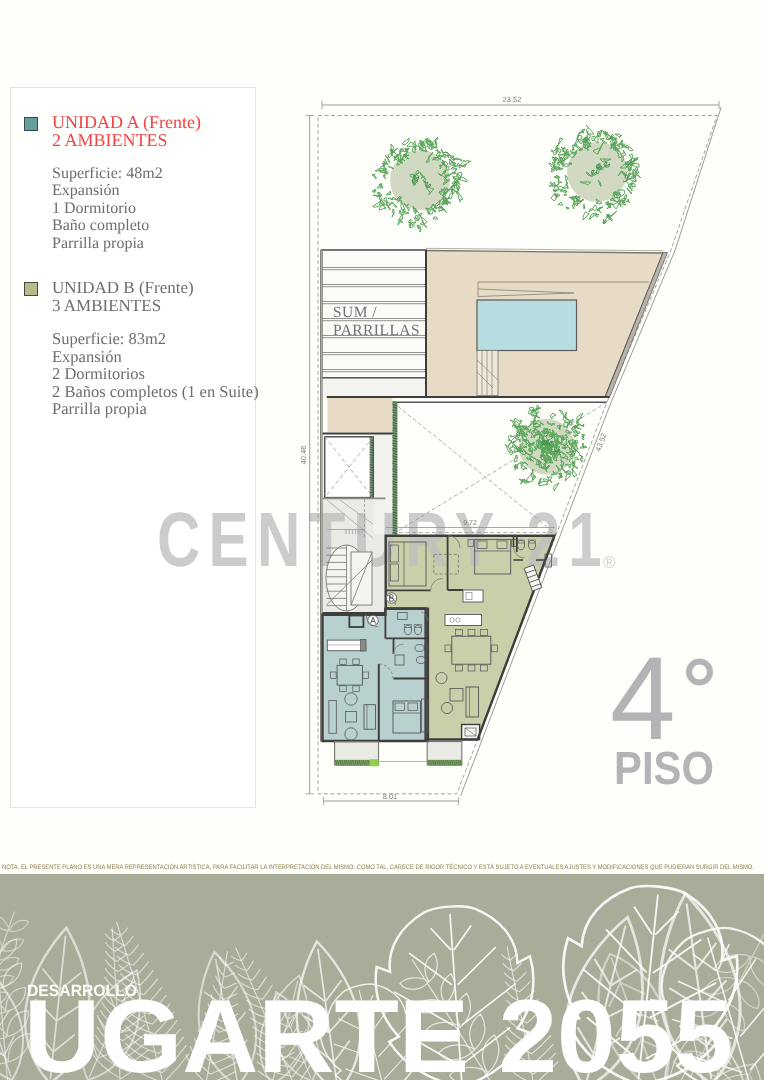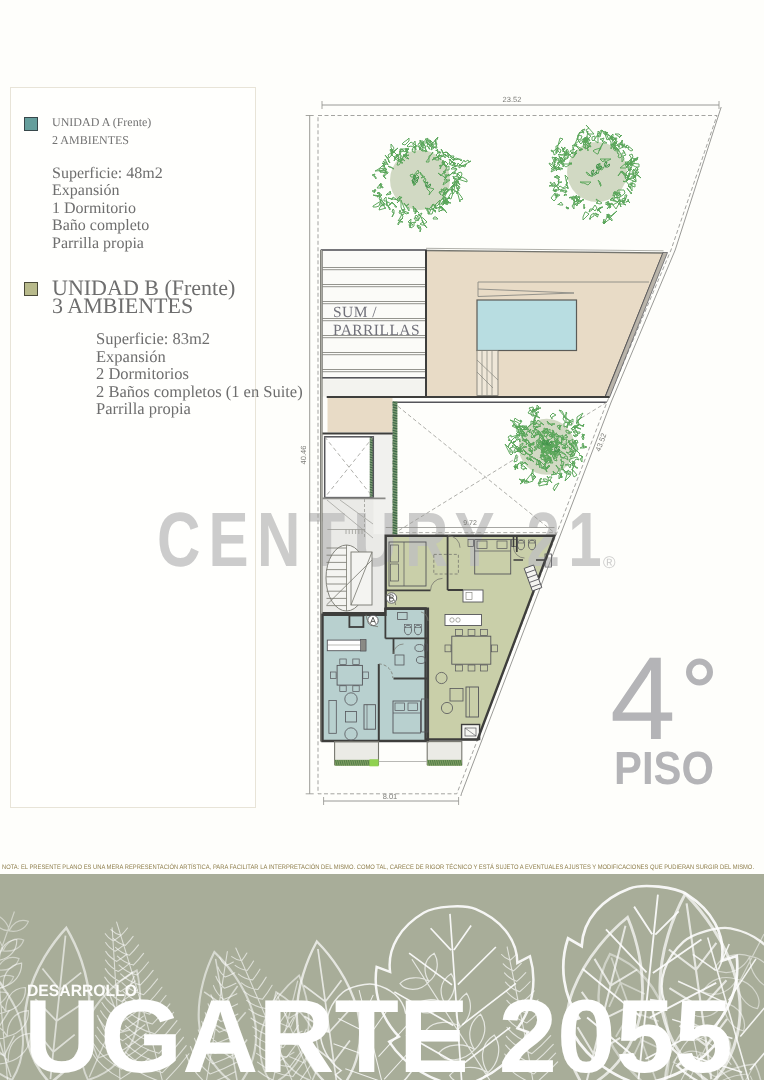--- a/index.html
+++ b/index.html
@@ -4,29 +4,29 @@
 *{-webkit-font-smoothing:antialiased;text-rendering:geometricPrecision;}
 body{width:764px;height:1080px;position:relative;background:#fefefb;overflow:hidden;
  font-family:"Liberation Sans",sans-serif;}
 .abs{position:absolute;}
 </style></head><body>
 
 <div class="abs" style="left:10px;top:87px;width:244px;height:719px;background:#fffffd;border:1px solid #e8e4d8;"></div>
 
 <div class="abs" style="left:24px;top:117px;width:11.5px;height:11.5px;background:#659e9c;border:1px solid #37474a;"></div>
 
-<div class="abs" style="left:52px;top:114px;width:200px;font-family:'Liberation Serif',serif;font-size:12px;line-height:17.6px;color:#737373;">UNIDAD A (Frente)<br>2 AMBIENTES</div>
+<div class="abs" style="left:52px;top:114px;width:200px;font-family:'Liberation Serif',serif;font-size:18px;line-height:17.6px;color:#ef4444;">UNIDAD A (Frente)<br>2 AMBIENTES</div>
 
 <div class="abs" style="left:52px;top:164.5px;width:210px;font-family:'Liberation Serif',serif;font-size:16px;line-height:17.6px;color:#6e6e6e;">Superficie: 48m2<br>Expansión<br>1 Dormitorio<br>Baño completo<br>Parrilla propia</div>
 
 <div class="abs" style="left:24px;top:282px;width:11.5px;height:11.5px;background:#b8ba8b;border:1px solid #4a4a38;"></div>
 
-<div class="abs" style="left:52px;top:279px;width:200px;font-family:'Liberation Serif',serif;font-size:22px;line-height:17.6px;color:#6e6e6e;">UNIDAD B (Frente)<br>3 AMBIENTES</div>
-
-<div class="abs" style="left:52px;top:330px;width:215px;font-family:'Liberation Serif',serif;font-size:16.5px;line-height:17.6px;color:#6e6e6e;margin-left:44px;">Superficie: 83m2<br>Expansión<br>2 Dormitorios<br>2 Baños completos (1 en Suite)<br>Parrilla propia</div>
+<div class="abs" style="left:52px;top:279px;width:200px;font-family:'Liberation Serif',serif;font-size:17px;line-height:17.6px;color:#6e6e6e;">UNIDAD B (Frente)<br>3 AMBIENTES</div>
+
+<div class="abs" style="left:52px;top:330px;width:215px;font-family:'Liberation Serif',serif;font-size:16.5px;line-height:17.6px;color:#6e6e6e;">Superficie: 83m2<br>Expansión<br>2 Dormitorios<br>2 Baños completos (1 en Suite)<br>Parrilla propia</div>
 
 <div class="abs" style="left:0;top:0;"><svg width="764" height="1080" viewBox="0 0 764 1080" xmlns="http://www.w3.org/2000/svg" font-family="Liberation Sans, sans-serif">
       <rect x="321.5" y="250" width="104.5" height="127.8" fill="#fbfbf8"></rect>
       <polygon points="426,250.5 663.5,253 605.5,397 426,397" fill="#e8dbc6"></polygon>
       <rect x="322.5" y="379.5" width="103.5" height="17" fill="#f3f3ef"></rect>
       <rect x="327.5" y="397.8" width="65" height="34.6" fill="#e8dbc6"></rect>
       <rect x="477" y="300" width="99.5" height="50.5" fill="#b8dde1"></rect>
       <rect x="322.5" y="497.6" width="63" height="115.6" fill="#eaeae7"></rect>
       <rect x="373.5" y="433.5" width="19.3" height="100.7" fill="#f1f1ee"></rect>
       <rect x="324.7" y="436.8" width="48.6" height="60.8" fill="#ffffff"></rect>

